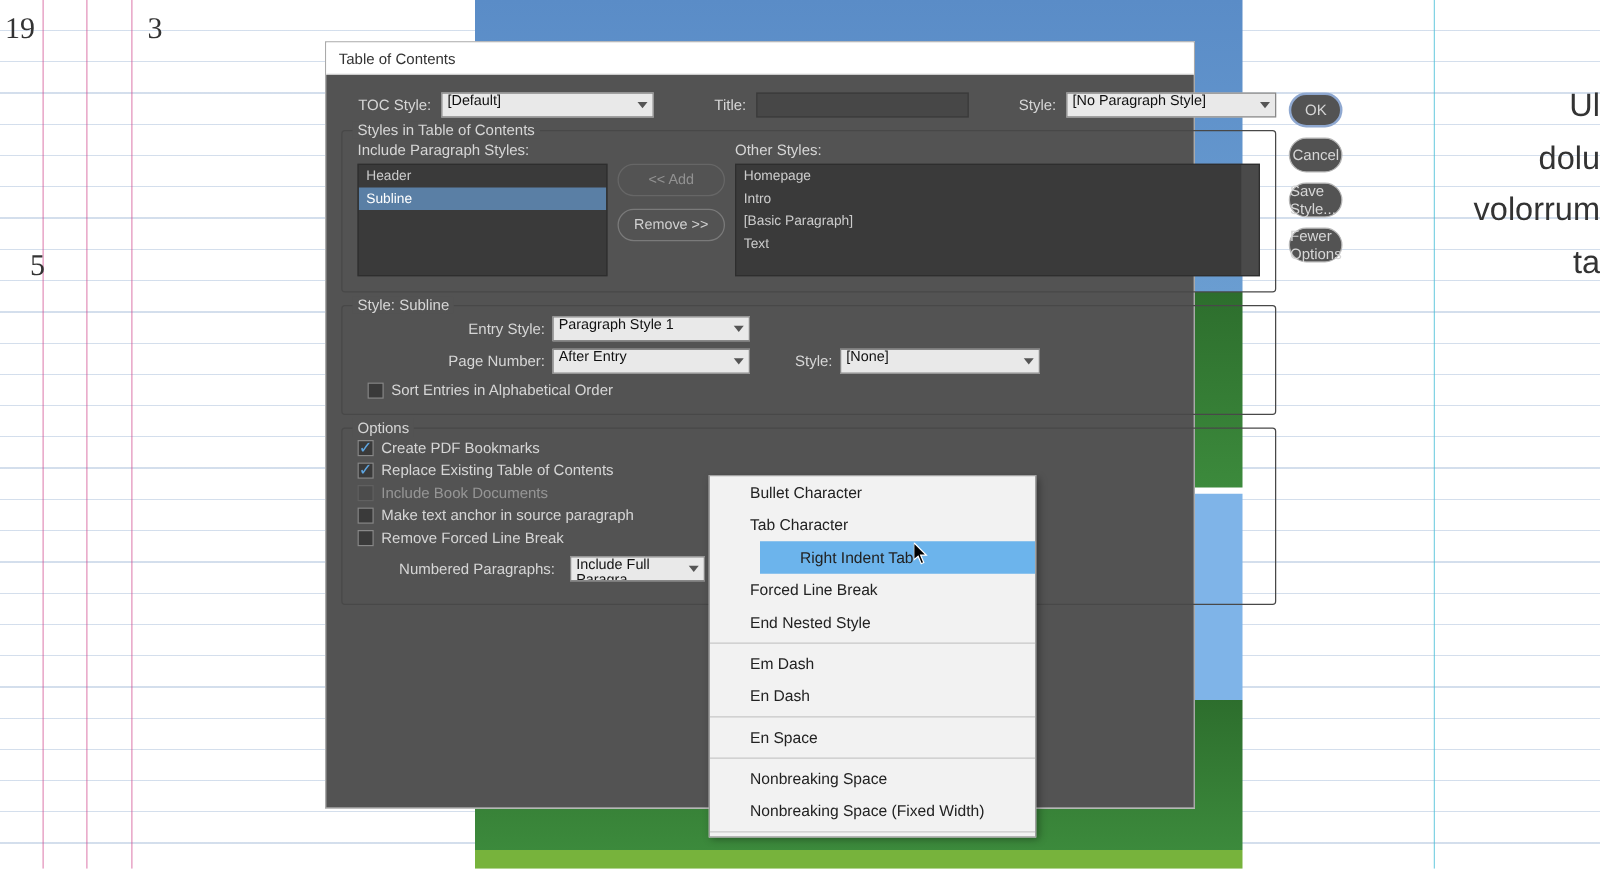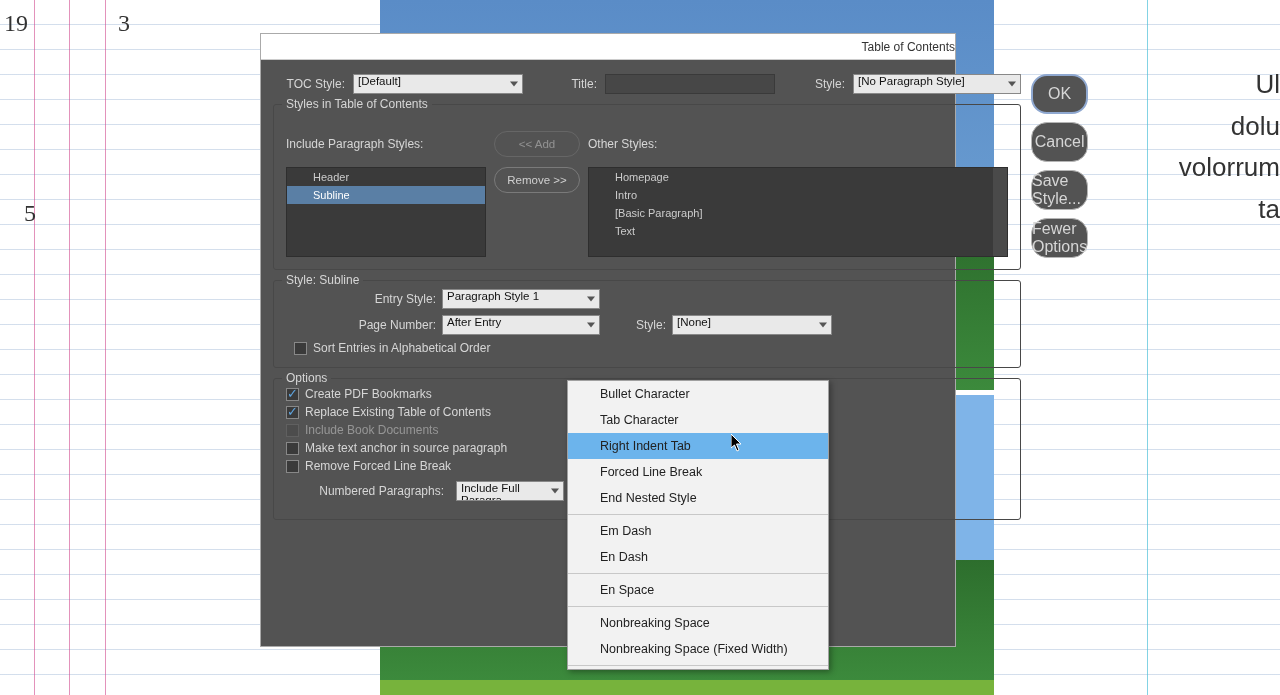--- a/index.html
+++ b/index.html
@@ -55,21 +55,20 @@
     flex-direction:column;
   }
   .titlebar {
     height: 26px;
     background: #fff;
     border-bottom: 1px solid #ccc;
     padding-left: 10px;
     font-size: 12px;
     line-height: 26px;
     color: #333;
-    text-align: right;
   }
   .dialog-body {
     flex:1;
     background: #535353;
     display:flex;
     padding: 14px 12px;
     color: #d6d6d6;
     font-size: 12px;
   }
   .left-col { flex:1; display:flex; flex-direction:column; gap:10px; }
@@ -116,46 +115,46 @@
   }
   .listbox {
     background: #3a3a3a;
     border: 1px solid #2e2e2e;
     height: 90px;
     overflow:hidden;
     font-size:11px;
     color:#ccc;
     position:relative;
   }
-  .listbox .item { padding:3px 26px; }
+  .listbox .item { padding:3px 6px; }
   .listbox .item.selected { background:#5a7fa5; color:#fff; }
   .listbox .scroll {
     position:absolute; right:0; top:0; bottom:0; width:14px; background:#4a4a4a;
   }
   .styles-row { display:flex; gap:8px; align-items:flex-start; }
-  .styles-col { display:flex; flex-direction:column; gap:16px; flex:1;margin-top:24px; }
+  .styles-col { display:flex; flex-direction:column; gap:4px; flex:1; }
   .styles-middle { display:flex; flex-direction:column; gap:10px; justify-content:center; padding-top:18px; }
   .pill-btn {
     background:#535353;
     border:1px solid #7a7a7a;
     border-radius: 14px;
     height:26px;
     width:86px;
     font-size:11.5px;
     color:#d0d0d0;
     display:flex; align-items:center; justify-content:center;
     cursor:pointer;
   }
   .pill-btn.disabled { opacity:0.5; cursor:default; }
   .side-btn {
     background:#535353;
     border:1.5px solid #b5b5b5;
     border-radius: 16px;
-    height:40px;
-    font-size:16px;
+    height:28px;
+    font-size:12px;
     color:#d6d6d6;
     display:flex; align-items:center; justify-content:center;
     cursor:pointer;
   }
   .side-btn.primary { border-color:#8fa8d0; border-width:2px;}
   .cb-row { display:flex; align-items:center; gap:6px; font-size:12px; }
   .cb {
     width:13px; height:13px; background:#3a3a3a; border:1px solid #888; display:inline-block; position:relative;
   }
   .cb.checked::after { content:"✓"; position:absolute; left:0; top:-3px; font-size:13px; color:#5fa5e0; }
@@ -168,21 +167,21 @@
     top: 380px;
     width: 262px;
     background: #f2f2f2;
     border: 1px solid #a0a0a0;
     box-shadow: 2px 2px 6px rgba(0,0,0,0.35);
     font-size: 12.5px;
     color: #222;
     z-index: 100;
   }
   .popup-menu .mi { padding: 4px 32px; line-height:18px; }
-  .popup-menu .mi.hl { background:#6cb4ec; }
+  .popup-menu .mi.hl { background:#6cb4ec;margin-left:40px; }
   .popup-menu .sep { height:1px; background:#c8c8c8; margin:3px 0; }
   .flyout-btn { width:14px; height:20px; background:#e0e0e0; border:1px solid #888; display:flex; align-items:center; justify-content:center; font-size:10px; color:#333;}
   .cursor {
     position:absolute;
     left:731px; top:434px;
     width:12px; height:18px;
     z-index:200;
   }
 </style>
 </head>

